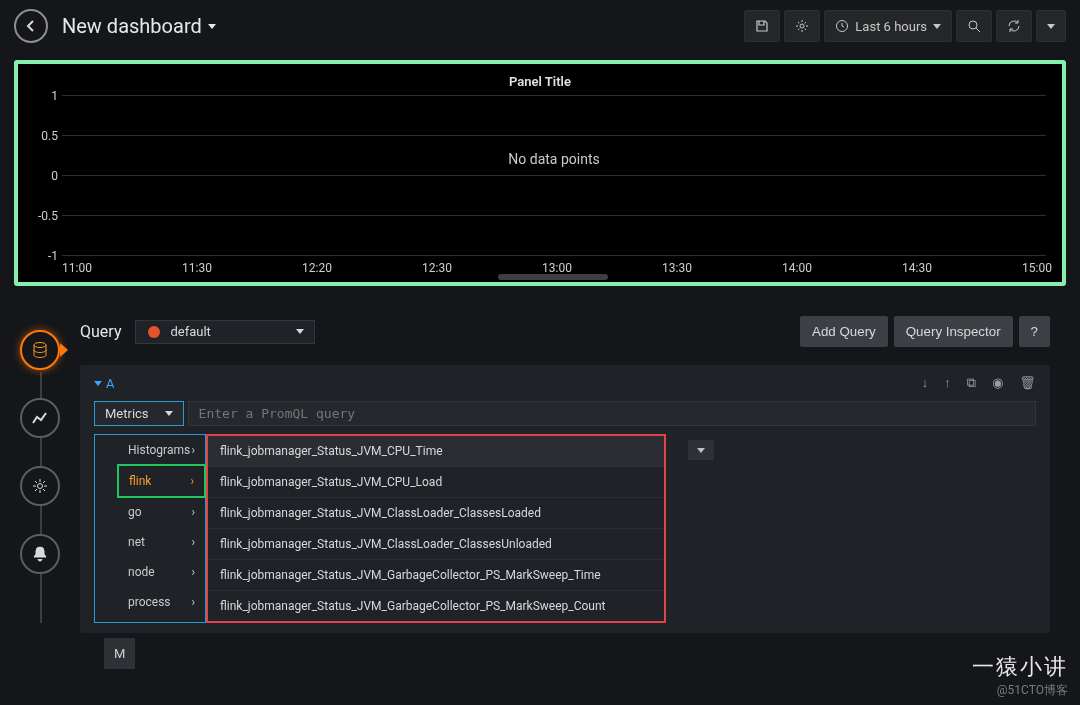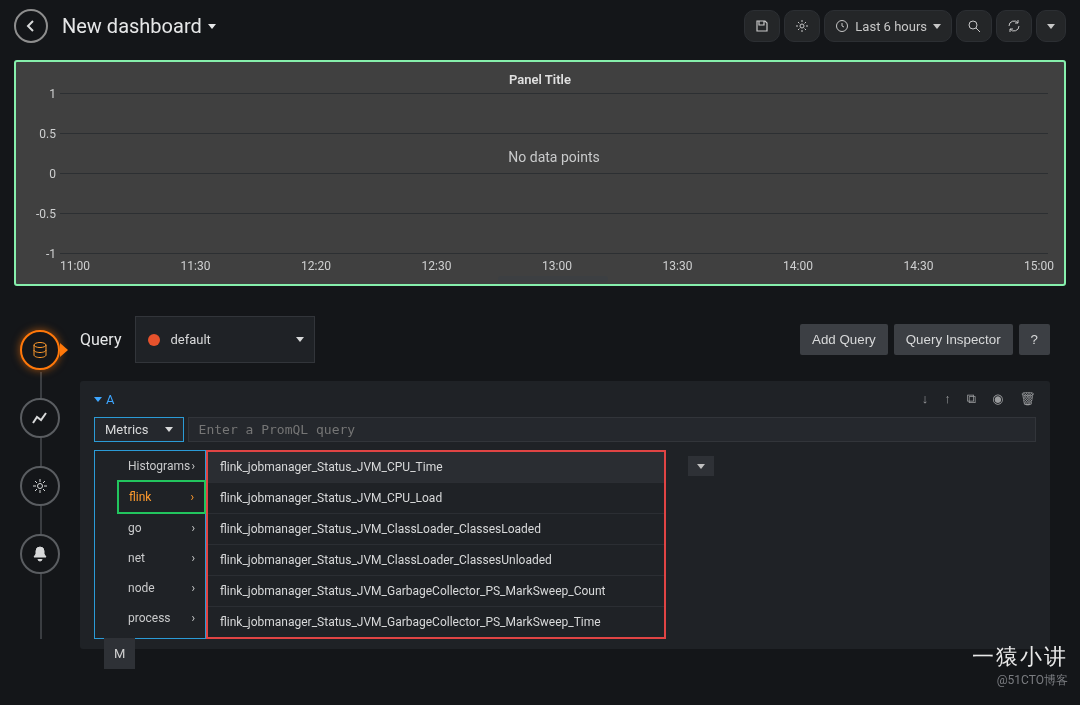--- a/index.html
+++ b/index.html
@@ -33,27 +33,27 @@
   display: flex; align-items: center; gap: 6px;
 }
 .top-actions { margin-left: auto; display: flex; gap: 4px; }
 .top-btn {
   background: #242628;
   border: 1px solid #2c2f33;
   color: #c7c7c7;
   height: 32px;
   padding: 0 10px;
   display: flex; align-items: center; gap: 6px;
-  border-radius: 10px;
+  border-radius: 2px;
   cursor: pointer;
 }
 .chart-panel {
   margin: 8px 14px 0 14px;
-  background: #404040;
-  border: 2px solid #86efac;
+  background: #000000;
+  border: 4px solid #86efac;
   border-radius: 3px;
   padding: 6px 10px 10px 10px;
   position: relative;
   height: 226px;
 }
 .panel-title { text-align: center; font-weight: 600; color: #e0e0e0; font-size: 13px; padding: 4px 0 6px 0; }
 .chart-body { position: relative; height: 160px; margin-left: 34px; margin-right: 6px; }
 .grid-line { position: absolute; left: 0; right: 0; border-top: 1px solid #2c2f32; }
 .ylabel { position: absolute; left: -32px; transform: translateY(-50%); font-size: 12px; color: #cfd0d1; text-align: right; width: 28px; }
 .xaxis { display: flex; justify-content: space-between; margin-left: 34px; margin-right: 0; font-size: 12px; color: #cfd0d1; margin-top: 6px; gap: 36px; }
@@ -98,21 +98,21 @@
 }
 .main-editor { flex: 1; padding-right: 30px; }
 .query-header {
   display: flex; align-items: center; gap: 14px;
   margin-bottom: 18px;
 }
 .query-label { font-size: 16px; color: #e6e7e8; }
 .datasource-select {
   background: #1f2226;
   border: 1px solid #32353a;
-  height: 47px;
+  height: 24px;
   padding: 0 30px 0 10px;
   display: flex; align-items: center; gap: 8px;
   color: #d8d9da;
   cursor: pointer;
   position: relative;
   min-width: 180px;
 }
 .ds-arrow { position: absolute; right: 10px; }
 .query-actions { margin-left: auto; display: flex; gap: 6px; }
 .qbtn {
@@ -194,21 +194,21 @@
 .m-partial {
   position: absolute;
   left: 104px; bottom: 36px;
   background: #2e3136;
   padding: 8px 10px;
   color: #d0d0d0;
   cursor: pointer;
 }
 .watermark {
   position: absolute;
-  right: 12px; bottom: 16px;
+  right: 12px; bottom: 6px;
   text-align: right;
   color: #e8e8e8;
 }
 .wm-big { font-size: 22px; letter-spacing: 2px; }
 .wm-small { font-size: 12px; color: #7a7c80; }
 .caret-down { display:inline-block; width:0; height:0; border-left:4px solid transparent; border-right:4px solid transparent; border-top:5px solid currentColor; }
 </style>
 </head>
 <body>
 
@@ -386,22 +386,22 @@
           <div class="cat-item">
               <span>process</span>
               <span>›</span>
             </div>
         </div>
         <div class="metric-col">
           <div class="metric-item hover">flink_jobmanager_Status_JVM_CPU_Time</div>
           <div class="metric-item">flink_jobmanager_Status_JVM_CPU_Load</div>
           <div class="metric-item">flink_jobmanager_Status_JVM_ClassLoader_ClassesLoaded</div>
           <div class="metric-item">flink_jobmanager_Status_JVM_ClassLoader_ClassesUnloaded</div>
+          <div class="metric-item">flink_jobmanager_Status_JVM_GarbageCollector_PS_MarkSweep_Time</div>
           <div class="metric-item">flink_jobmanager_Status_JVM_GarbageCollector_PS_MarkSweep_Count</div>
-          <div class="metric-item">flink_jobmanager_Status_JVM_GarbageCollector_PS_MarkSweep_Time</div>
         </div>
         <div class="extra-dd">
             <span class="caret-down"></span>
           </div>
       </div>
     </div>
     <div class="m-partial">M</div>
   </div>
 </div>
 

